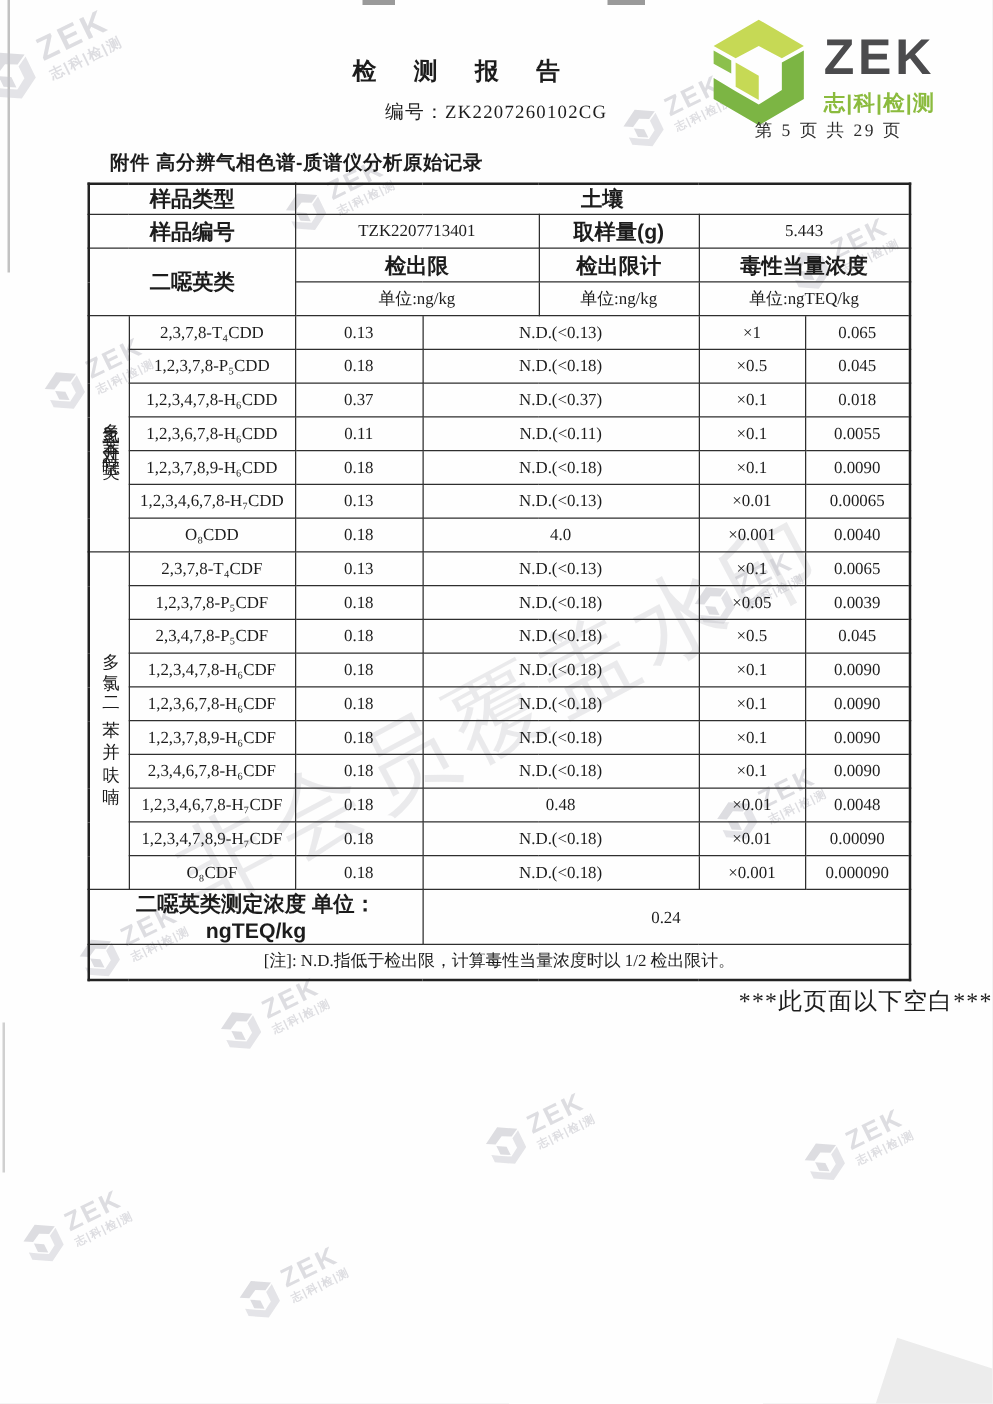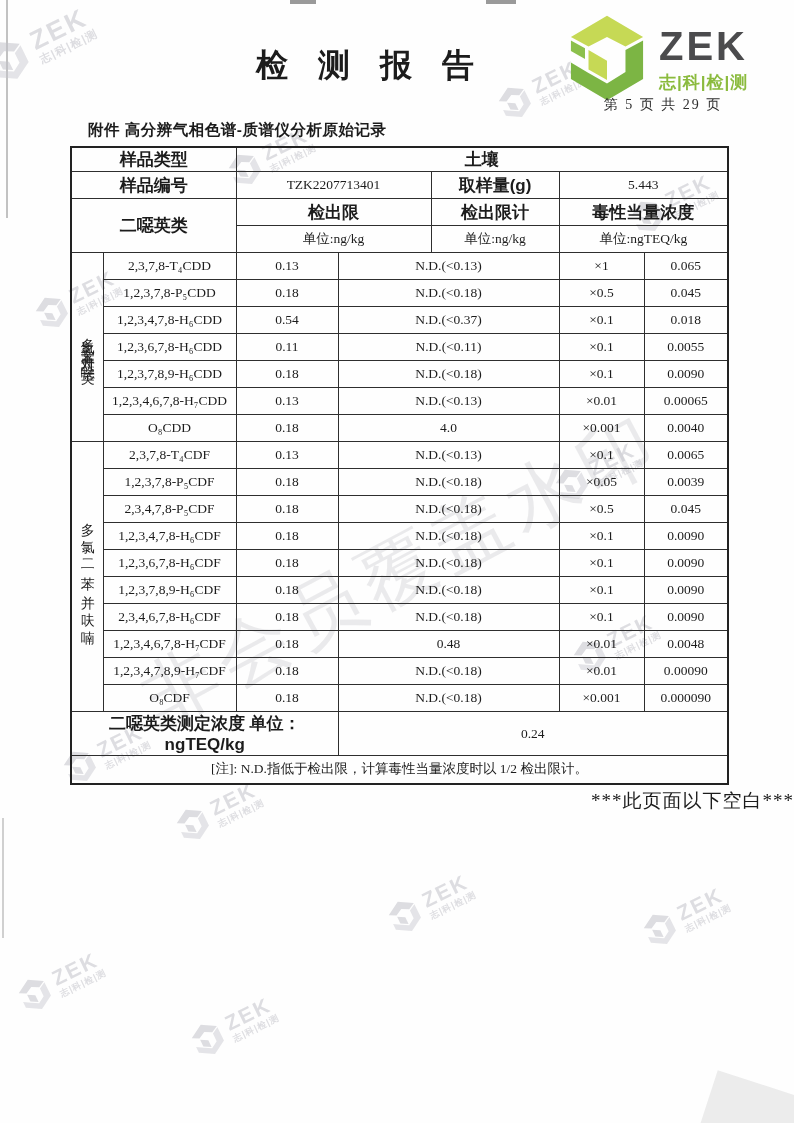--- a/index.html
+++ b/index.html
@@ -25,21 +25,21 @@
     font-size:74px;letter-spacing:8px;color:#8f8f96;opacity:.17;
     font-family:"Liberation Sans","DejaVu Sans",sans-serif;white-space:nowrap;
   }
   
   .edge-a{position:absolute;left:6px;top:0;width:2px;height:218px;background:#c2c2c2;}
   .edge-b{position:absolute;left:2px;top:818px;width:2px;height:120px;background:#d0d0d0;}
   .tick{position:absolute;top:0;height:4px;background:#9a9a9a;}
   
   .title{
     position:absolute;left:0;top:44px;width:730px;text-align:center;
-    font-size:32px;font-weight:bold;letter-spacing:30px;text-indent:30px;
+    font-size:19px;font-weight:bold;letter-spacing:30px;text-indent:30px;
   }
   .report-no{
     position:absolute;left:0;top:80px;width:794px;text-align:center;
     font-size:15px;letter-spacing:1px;
   }
   .logo{
     position:absolute;left:563px;top:14px;width:200px;
     display:flex;align-items:center;gap:8px;
   }
   .logo svg{width:88px;height:88px;flex:0 0 auto;}
@@ -248,20 +248,21 @@
           <polygon fill="currentColor" opacity=".8" points="91,30 91,74 50,98 9,74 9,55 29,67 50,79 71,66 71,41"></polygon>
         </svg>
       <div class="wm-col">
           <span class="wm-zek">ZEK</span>
           <span class="wm-cn">志|科|检|测</span>
         </div>
     </div>
   </div>
 
   <div class="title">检测报告</div>
+  <div class="report-no">编号：ZK2207260102CG</div>
 
   <div class="logo">
     <svg viewBox="0 0 100 100">
       <polygon fill="#c6d955" points="50,2 91,26 71,37 50,26 29,37 9,26"></polygon>
       <polygon fill="#c6d955" points="29,41 50,53 50,75 29,63"></polygon>
       <polygon fill="#7cb544" points="91,30 91,74 50,98 9,74 9,55 29,67 50,79 71,66 71,41"></polygon>
       <polygon fill="#8cc04c" points="9,30 25,39 25,51 9,42"></polygon>
     </svg>
     <div class="logo-col">
       <span class="logo-zek">ZEK</span>
@@ -315,21 +316,21 @@
     </tr>
     <tr style="height:27px">
       <td>1,2,3,7,8-P₅CDD</td>
       <td>0.18</td>
       <td colspan="2">N.D.(&lt;0.18)</td>
       <td>×0.5</td>
       <td>0.045</td>
     </tr>
     <tr style="height:27px">
       <td>1,2,3,4,7,8-H₆CDD</td>
-      <td>0.54</td>
+      <td>0.37</td>
       <td colspan="2">N.D.(&lt;0.37)</td>
       <td>×0.1</td>
       <td>0.018</td>
     </tr>
     <tr style="height:27px">
       <td>1,2,3,6,7,8-H₆CDD</td>
       <td>0.11</td>
       <td colspan="2">N.D.(&lt;0.11)</td>
       <td>×0.1</td>
       <td>0.0055</td>

